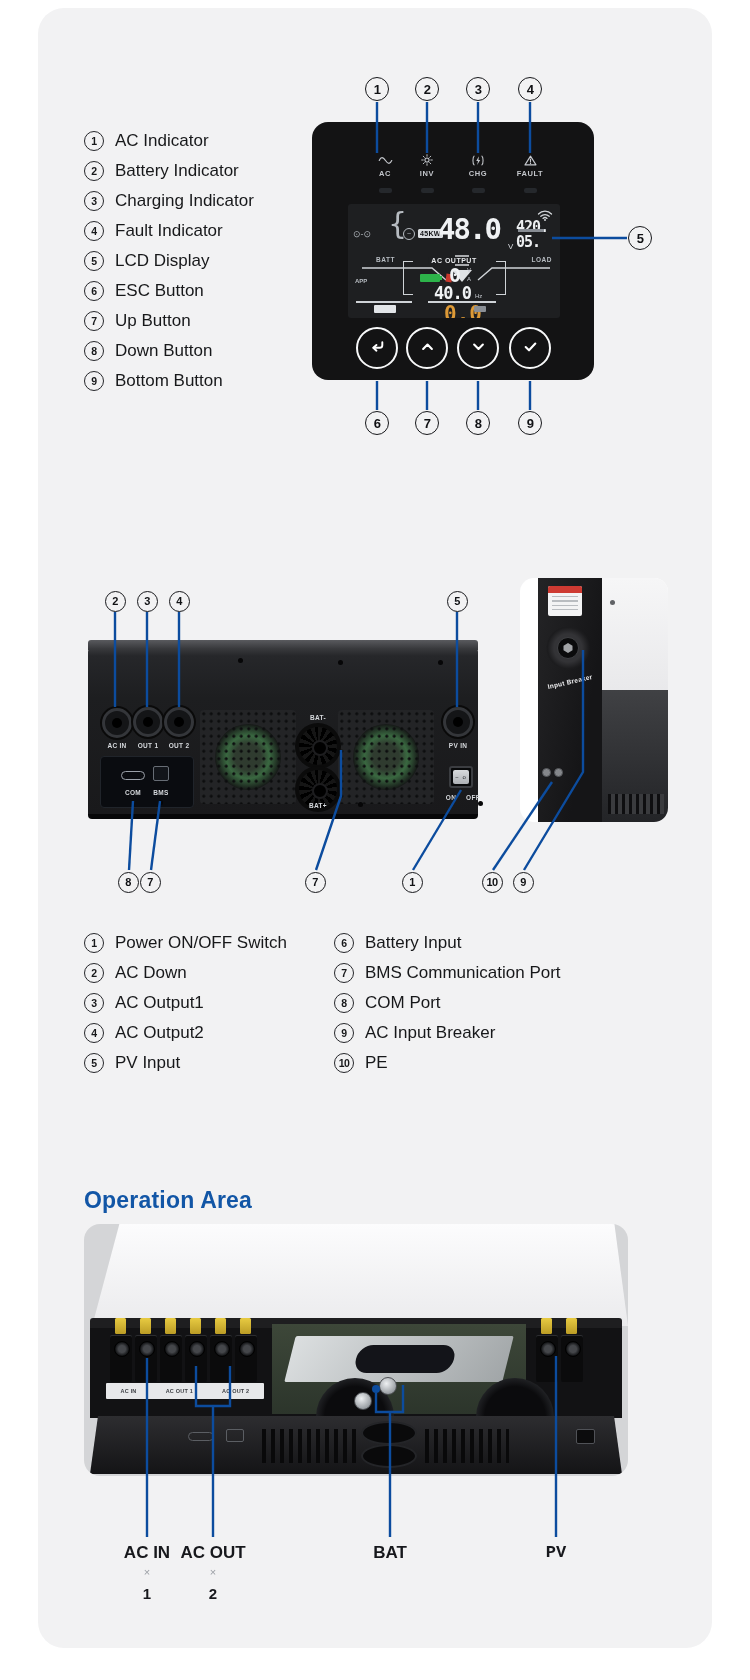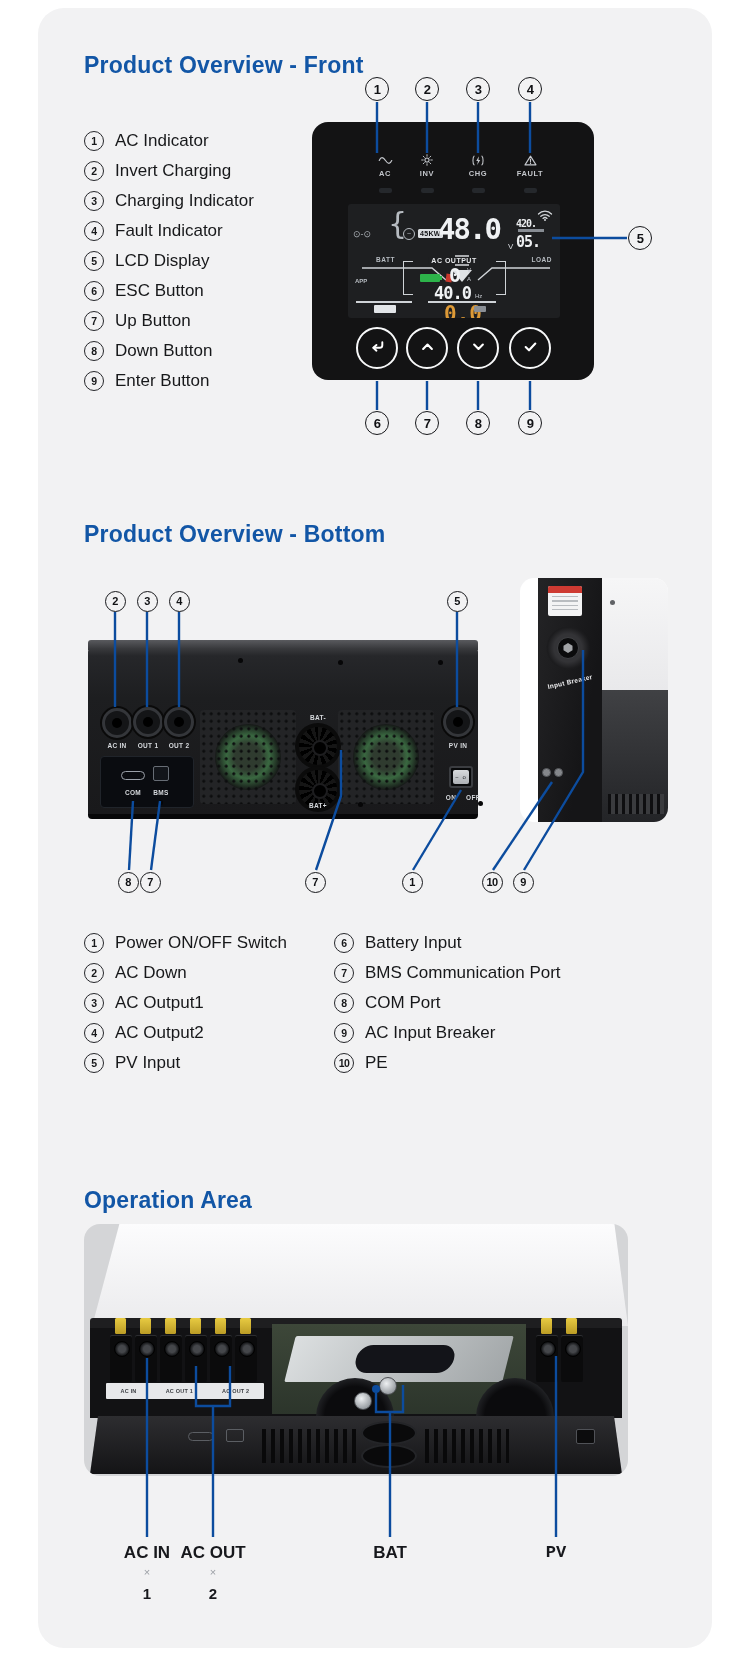--- a/index.html
+++ b/index.html
@@ -40,21 +40,21 @@
   .lcd-wifi{right:7px;top:5px;width:16px;height:12px;}
   .lcd-src{left:5px;top:25px;font-size:9px;color:#a9aeb4;letter-spacing:0;}
   .lcd-brace{left:40px;top:2px;font-size:30px;font-weight:400;color:#b6bbc1;font-family:"DejaVu Sans",sans-serif;}
   .lcd-invicon{left:55px;top:24px;width:12px;height:12px;box-sizing:border-box;border:1.3px solid #b6bbc1;border-radius:50%;
     font-size:7px;color:#b6bbc1;text-align:center;line-height:9px;}
   .lcd-badge{left:70px;top:25px;background:#dcdfe3;color:#121316;font-size:7px;font-weight:bold;
     padding:1px 2px;border-radius:1.5px;letter-spacing:.3px;}
   .lcd-main{left:90px;top:8px;font-family:"DejaVu Sans Mono",monospace;font-weight:bold;font-size:29px;
     color:#f0f2f4;letter-spacing:-2px;}
   .lcd-mainunit{left:160px;top:38px;font-size:8px;color:#d8dbdf;}
-  .lcd-rt{left:168px;top:14px;font-family:"DejaVu Sans Mono",monospace;font-weight:bold;font-size:10px;color:#eceef0;letter-spacing:-1px;}
+  .lcd-rt{left:168px;top:14px;font-family:"DejaVu Sans Mono",monospace;font-weight:bold;font-size:15px;color:#eceef0;letter-spacing:-1px;}
   .lcd-rbar{left:170px;top:25px;width:26px;height:2.5px;background:#878c93;}
   .lcd-rb{left:168px;top:29px;font-family:"DejaVu Sans Mono",monospace;font-weight:bold;font-size:15px;color:#eceef0;letter-spacing:-1px;}
   .lcd-batt{left:28px;top:52px;font-size:6.5px;color:#b8bdc3;letter-spacing:.5px;font-weight:bold;}
   .lcd-load{right:8px;top:52px;font-size:6.5px;color:#b8bdc3;letter-spacing:.5px;font-weight:bold;}
   .lcd-app{left:7px;top:74px;font-size:6px;color:#b8bdc3;font-weight:bold;}
   .lcd-battbadge{left:72px;top:70px;width:20px;height:8px;background:#2db34a;border-radius:1px;}
   .lcd-battbadge::after{content:'';position:absolute;left:20px;top:2px;width:2px;height:4px;background:#2db34a;}
   .lcd-red{left:98px;top:70px;width:6px;height:8px;background:#c9372c;transform:rotate(8deg);}
   .lb-brk{left:55px;top:57px;width:9px;height:32px;border:1.5px solid #cfd3d7;border-right:none;}
   .rb-brk{left:148px;top:57px;width:9px;height:32px;border:1.5px solid #cfd3d7;border-left:none;}
@@ -164,29 +164,28 @@
   .op-callout{position:absolute;transform:translateX(-50%);font-size:17px;font-weight:bold;color:#17181c;z-index:5;white-space:nowrap;}
   .op-mult{position:absolute;transform:translateX(-50%);font-size:11px;color:#9b9fa5;z-index:5;}
   .op-count{position:absolute;transform:translateX(-50%);font-size:15px;font-weight:bold;color:#17181c;z-index:5;}
 </style>
 </head>
 <body>
 
 <div class="page" id="page">
   <div class="card"></div>
 
-  <h2 class="h h-front">Product Overview - Front</h2>
   <ul class="legend legend-front" id="legend-front">
       <li>
         <span class="co">1</span>
         <span>AC Indicator</span>
       </li>
       <li>
         <span class="co">2</span>
-        <span>Invert Charging</span>
+        <span>Battery Indicator</span>
       </li>
       <li>
         <span class="co">3</span>
         <span>Charging Indicator</span>
       </li>
       <li>
         <span class="co">4</span>
         <span>Fault Indicator</span>
       </li>
       <li>
@@ -200,21 +199,21 @@
       <li>
         <span class="co">7</span>
         <span>Up Button</span>
       </li>
       <li>
         <span class="co">8</span>
         <span>Down Button</span>
       </li>
       <li>
         <span class="co">9</span>
-        <span>Enter Button</span>
+        <span>Bottom Button</span>
       </li>
     </ul>
 
   <div class="dev-front" id="dev-front">
     <div class="lcd">
       <span class="lcd-wifi">
         <svg viewBox="0 0 16 12" width="16" height="12">
             <g stroke="#d2d5d9" stroke-width="1.3" fill="none" stroke-linecap="round">
               <path d="M1.5 5a9 9 0 0 1 13 0"></path>
               <path d="M3.8 7.3a6 6 0 0 1 8.4 0"></path>
@@ -308,21 +307,20 @@
             <path d="M7 9.8 12 14.8l5-5" stroke="#fff" stroke-width="2.4" fill="none" stroke-linecap="round" stroke-linejoin="round"></path>
           </svg></span>
       </div>
       <div class="pbtn" style="left: 197px;">
         <span><svg viewBox="0 0 24 24" width="21" height="21">
             <path d="M6.5 12.6 10.3 16.3 17.5 8.6" stroke="#fff" stroke-width="2.4" fill="none" stroke-linecap="round" stroke-linejoin="round"></path>
           </svg></span>
       </div>
     </div>
 
-  <h2 class="h h-bottom">Product Overview - Bottom</h2>
 
   <div class="dev-top"></div>
   <div class="dev-bottom">
     <span class="conn c-acin"></span>
     <span class="conn c-out1"></span>
     <span class="conn c-out2"></span>
     <span class="conn c-pvin"></span>
     <span class="clab l-acin">AC IN</span>
     <span class="clab l-out1">OUT 1</span>
     <span class="clab l-out2">OUT 2</span>

